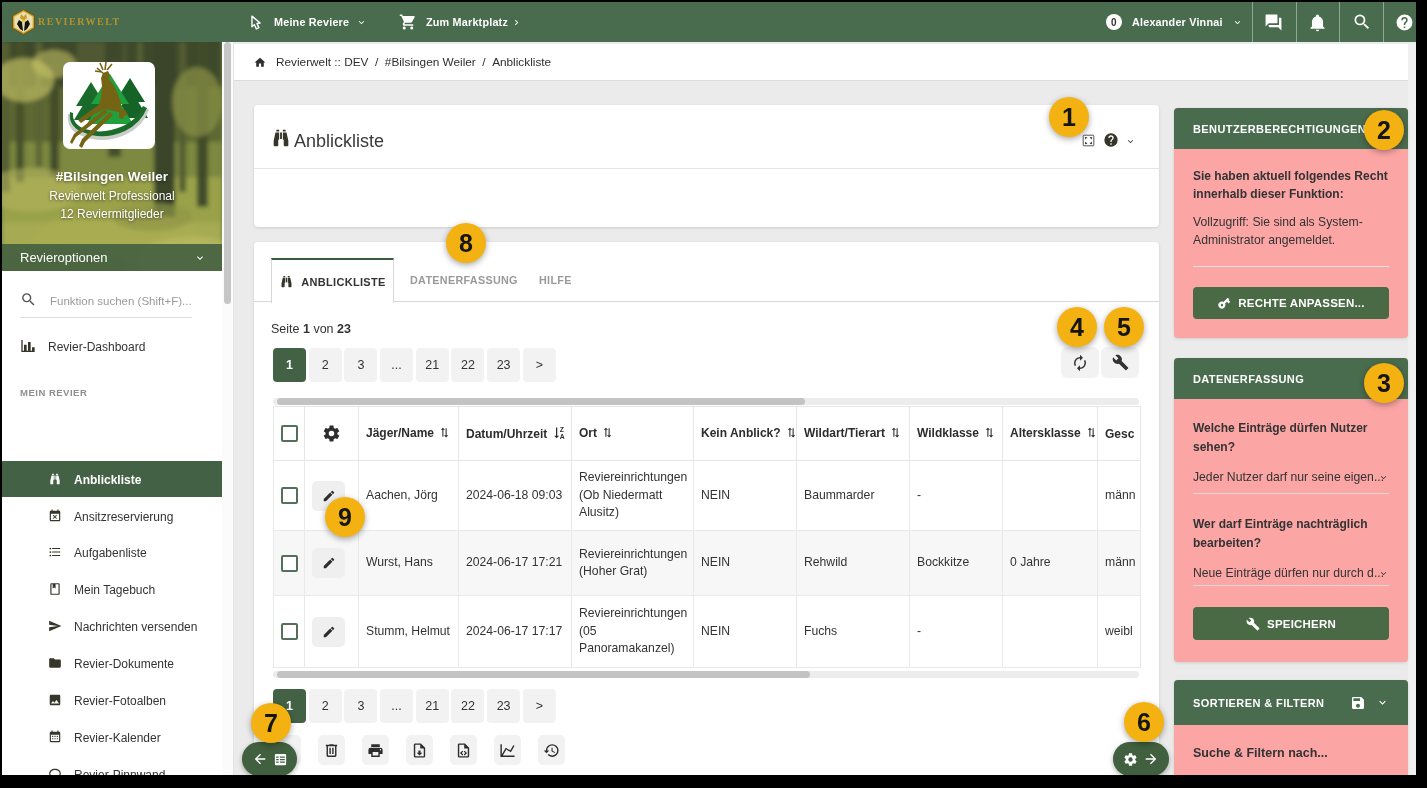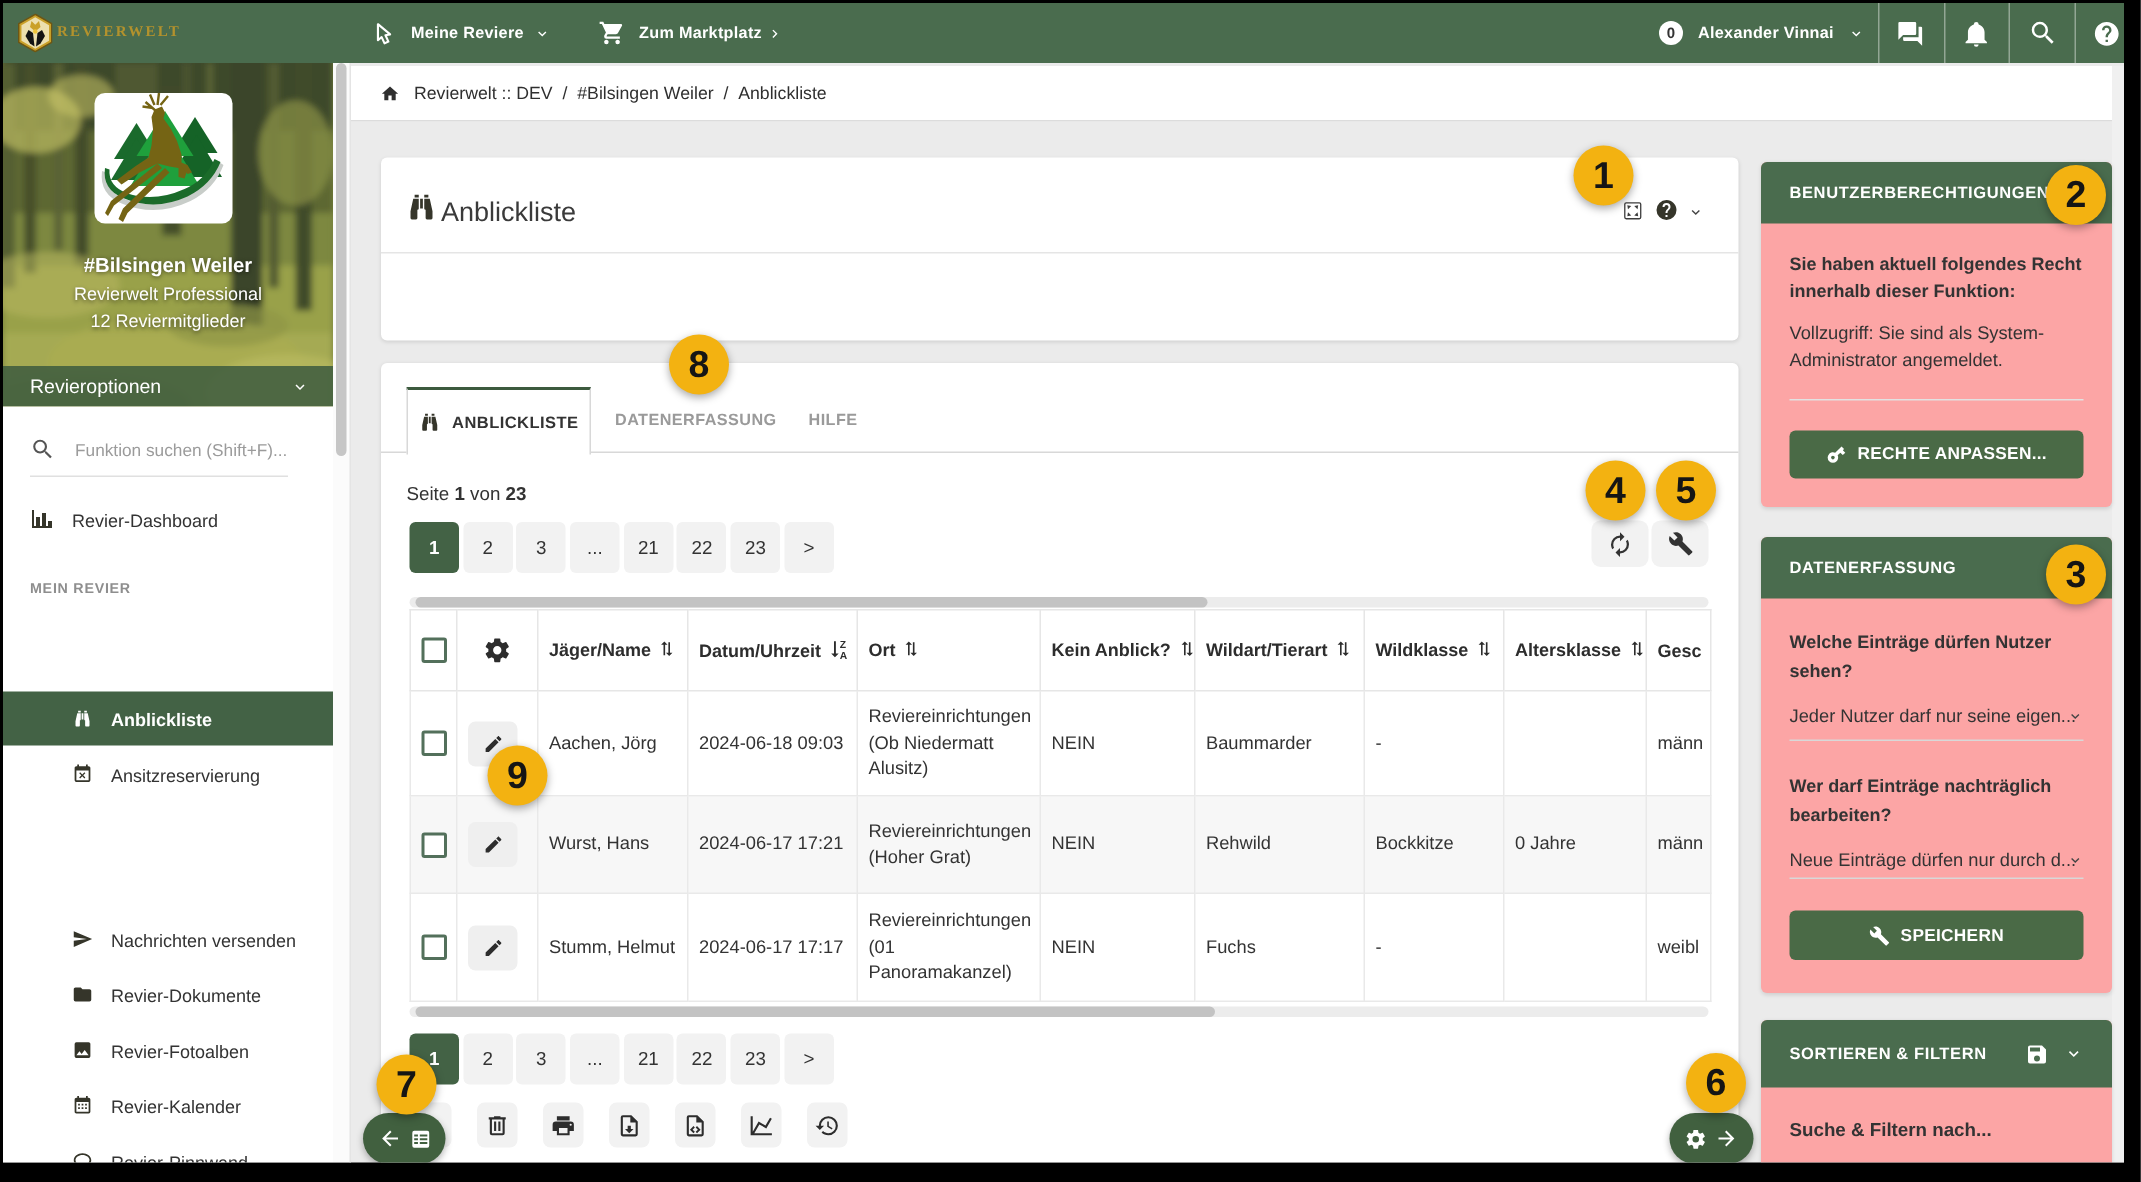--- a/index.html
+++ b/index.html
@@ -384,21 +384,21 @@
             </td>
         <td>
               <div class="pencil">
                 <svg width="14" height="14" viewBox="0 0 24 24">
                   <path fill="#2d2d2d" d="M20.71,7.04C21.1,6.65 21.1,6 20.71,5.63L18.37,3.29C18,2.9 17.35,2.9 16.96,3.29L15.12,5.12L18.87,8.87M3,17.25V21H6.75L17.81,9.93L14.06,6.18L3,17.25Z"></path>
                 </svg>
               </div>
             </td>
         <td>Stumm, Helmut</td>
         <td>2024-06-17 17:17</td>
-        <td>Reviereinrichtungen (01 Panoramakanzel)</td>
+        <td>Reviereinrichtungen (05 Panoramakanzel)</td>
         <td>NEIN</td>
         <td>Fuchs</td>
         <td>-</td>
         <td></td>
         <td>weibl</td>
       </tr>
     </tbody>
       </table>
 
     <div class="hsb" style="top:429px;">
@@ -535,20 +535,32 @@
         <path fill="#fff" d="M11,6H13V13H11V6M9,20A1,1 0 0,1 8,21H5A1,1 0 0,1 4,20V15L6,6H10V13A1,1 0 0,1 9,14V20M10,5H7V3H10V5M15,20V14A1,1 0 0,1 14,13V6H18L20,15V20A1,1 0 0,1 19,21H16A1,1 0 0,1 15,20M14,5V3H17V5H14Z"></path>
       </svg>
     <span class="lbl2" style="font-weight:bold;">Anblickliste</span>
   </div>
   <div class="mi" style="top:496px;">
     <svg class="ic2" width="14" height="14" viewBox="0 0 24 24">
         <path fill="#35352a" d="M19,19H5V8H19M19,3H18V1H16V3H8V1H6V3H5C3.89,3 3,3.9 3,5V19A2,2 0 0,0 5,21H19A2,2 0 0,0 21,19V5C21,3.89 20.1,3 19,3M9.31,17L11.75,14.56L14.19,17L15.25,15.94L12.81,13.5L15.25,11.06L14.19,10L11.75,12.44L9.31,10L8.25,11.06L10.69,13.5L8.25,15.94L9.31,17Z"></path>
       </svg>
     <span class="lbl2">Ansitzreservierung</span>
   </div>
+  <div class="mi" style="top:532px;">
+    <svg class="ic2" width="14" height="14" viewBox="0 0 24 24">
+        <path fill="#35352a" d="M7,5H21V7H7V5M7,13V11H21V13H7M4,4.5A1.5,1.5 0 0,1 5.5,6A1.5,1.5 0 0,1 4,7.5A1.5,1.5 0 0,1 2.5,6A1.5,1.5 0 0,1 4,4.5M4,10.5A1.5,1.5 0 0,1 5.5,12A1.5,1.5 0 0,1 4,13.5A1.5,1.5 0 0,1 2.5,12A1.5,1.5 0 0,1 4,10.5M7,19V17H21V19H7M4,16.5A1.5,1.5 0 0,1 5.5,18A1.5,1.5 0 0,1 4,19.5A1.5,1.5 0 0,1 2.5,18A1.5,1.5 0 0,1 4,16.5Z"></path>
+      </svg>
+    <span class="lbl2">Aufgabenliste</span>
+  </div>
+  <div class="mi" style="top:569px;">
+    <svg class="ic2" width="14" height="14" viewBox="0 0 24 24">
+        <path fill="#35352a" d="M18,2A2,2 0 0,1 20,4V20A2,2 0 0,1 18,22H6A2,2 0 0,1 4,20V4A2,2 0 0,1 6,2H18M18,4H13V11L10.5,9.5L8,11V4H6V20H18V4Z"></path>
+      </svg>
+    <span class="lbl2">Mein Tagebuch</span>
+  </div>
   <div class="mi" style="top:606px;">
     <svg class="ic2" width="14" height="14" viewBox="0 0 24 24">
         <path fill="#35352a" d="M2,21L23,12L2,3V10L17,12L2,14V21Z"></path>
       </svg>
     <span class="lbl2">Nachrichten versenden</span>
   </div>
   <div class="mi" style="top:643px;">
     <svg class="ic2" width="14" height="14" viewBox="0 0 24 24">
         <path fill="#35352a" d="M10,4H4C2.89,4 2,4.89 2,6V18A2,2 0 0,0 4,20H20A2,2 0 0,0 22,18V8C22,6.89 21.1,6 20,6H12L10,4Z"></path>
       </svg>

